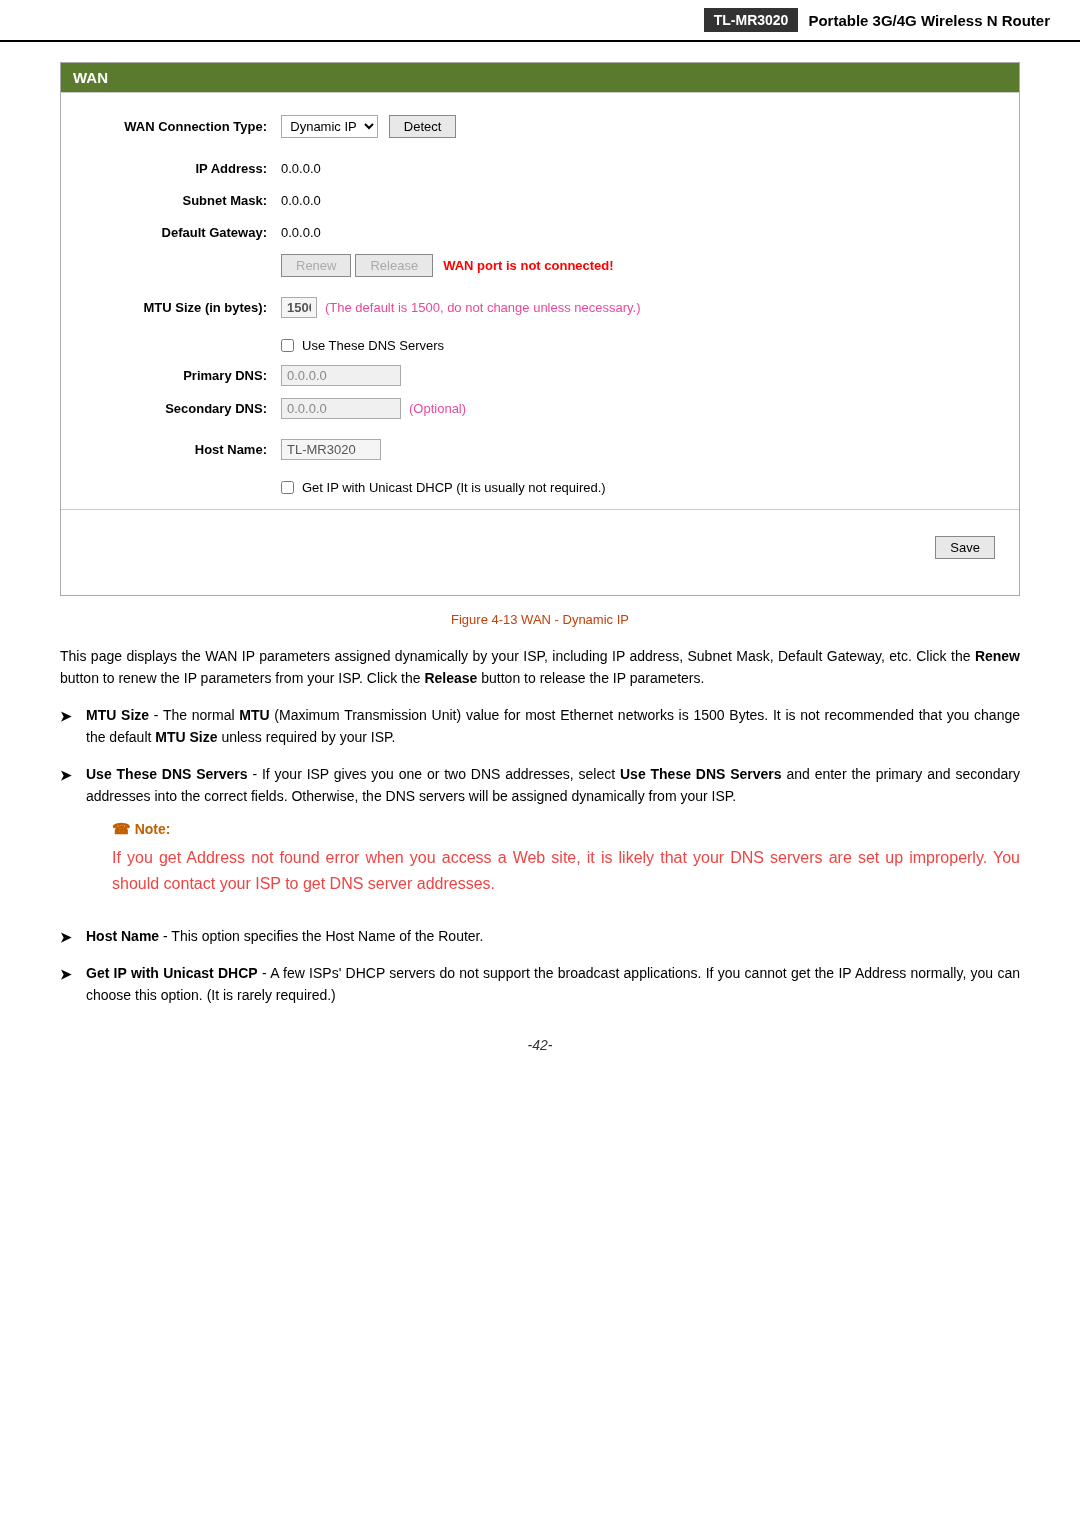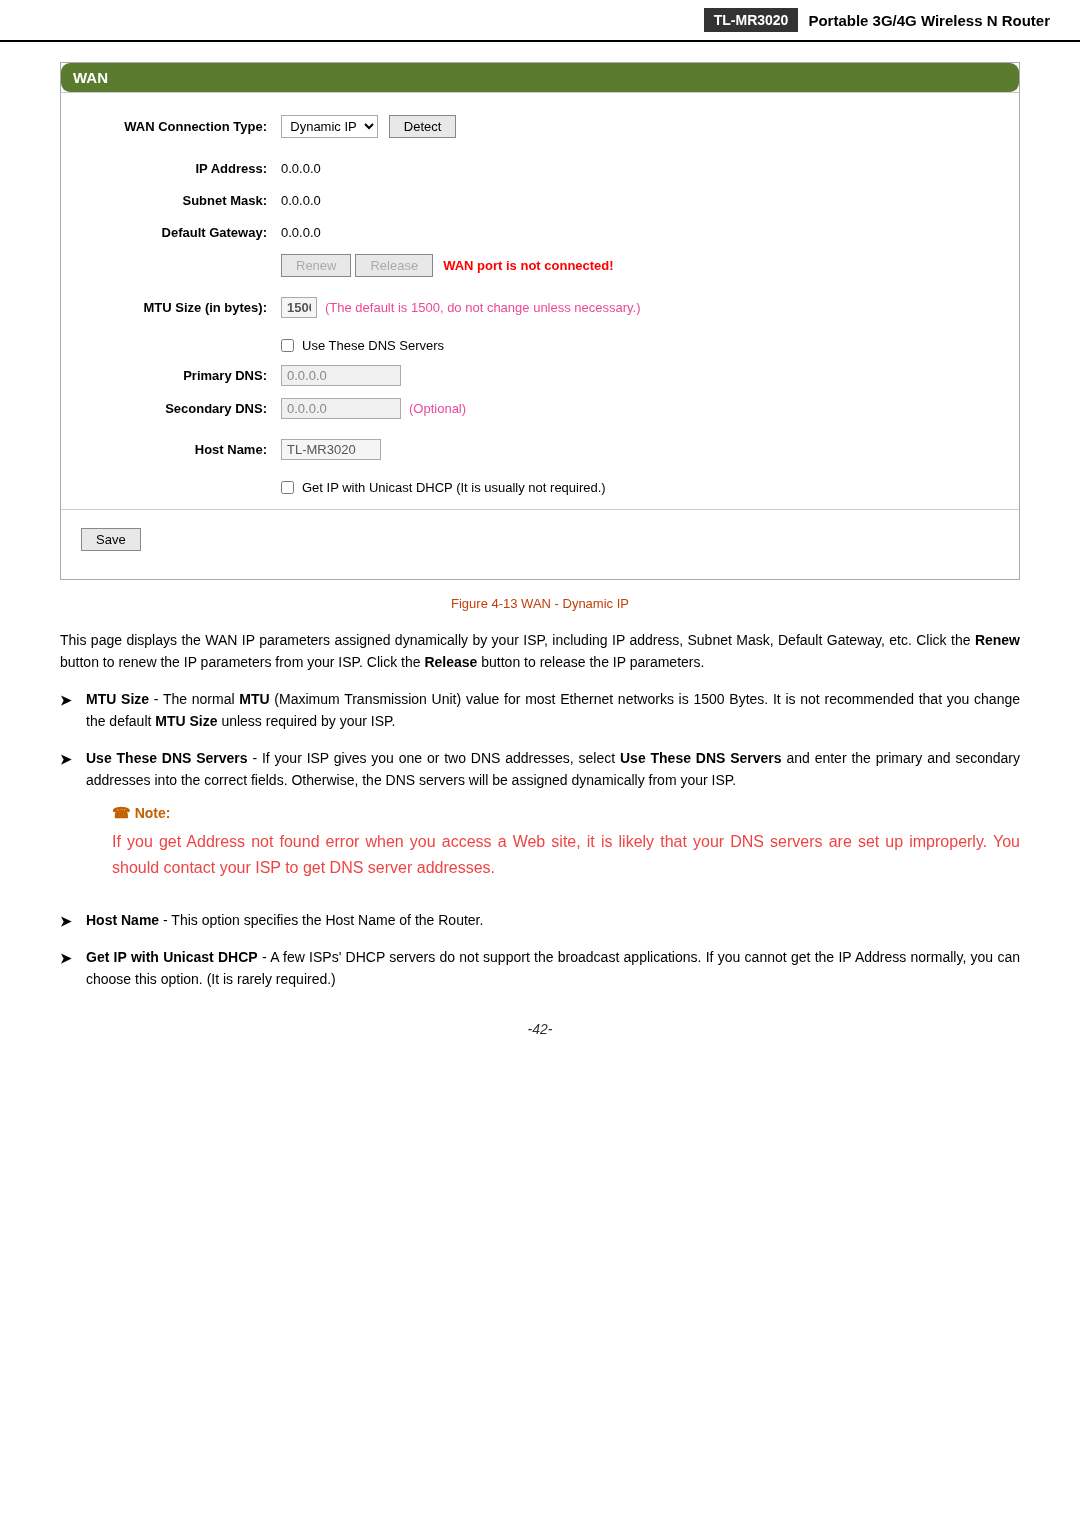--- a/index.html
+++ b/index.html
@@ -44,21 +44,20 @@
     .wan-box {
       border: 1px solid #aaa;
       margin-bottom: 16px;
     }
     .wan-box-header {
       background: #5a7a2e;
       color: #fff;
       font-weight: bold;
       padding: 6px 12px;
       font-size: 15px;
-      border-radius: 9px;
     }
     .wan-box-body {
       padding: 16px 0 10px 0;
       border-top: 1px solid #ccc;
     }
 
     
     .form-row {
       display: flex;
       align-items: center;
@@ -122,23 +121,23 @@
     }
 
     .form-hint {
       font-size: 13px;
       color: #ec4899;
       margin-left: 8px;
     }
 
     .save-row {
       border-top: 1px solid #ccc;
-      padding: 18px 20px;
-      display: flex;
-      justify-content: flex-start;
+      padding: 26px 20px;
+      display: flex;
+      justify-content: flex-end;
     }
 
     
     .figure-caption {
       text-align: center;
       font-size: 13px;
       margin: 8px 0 18px 0;
       color: #c2410c;
     }
 

